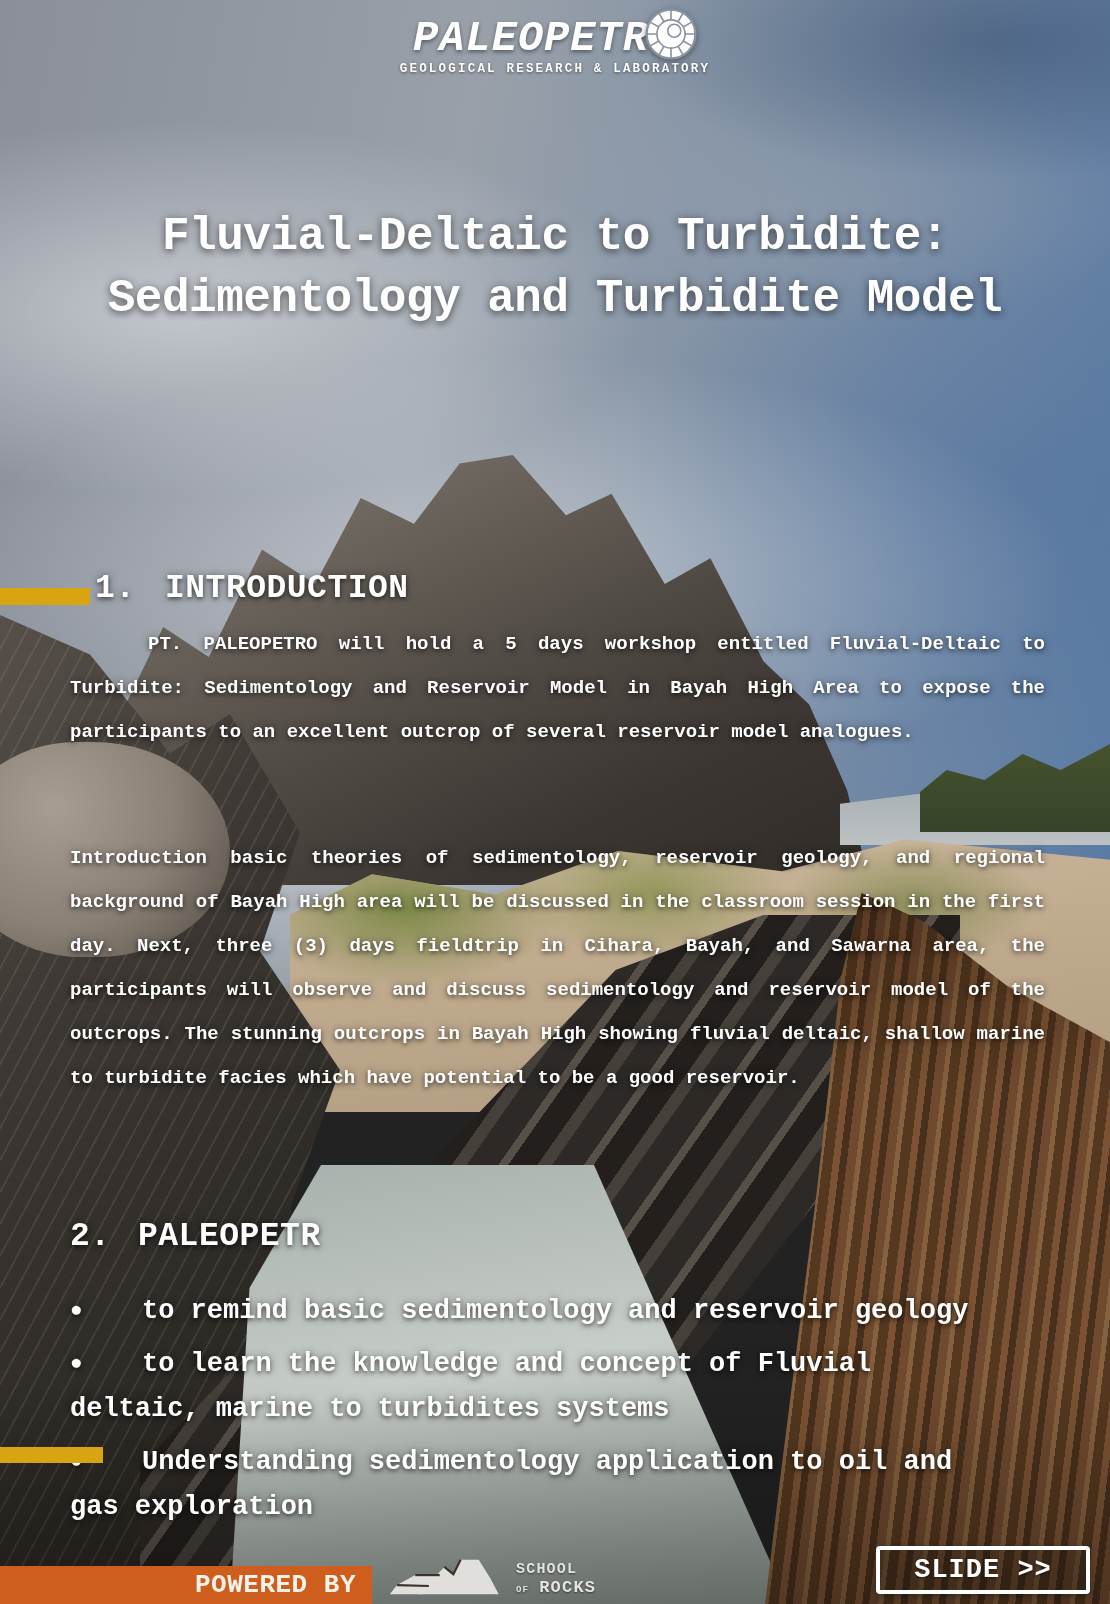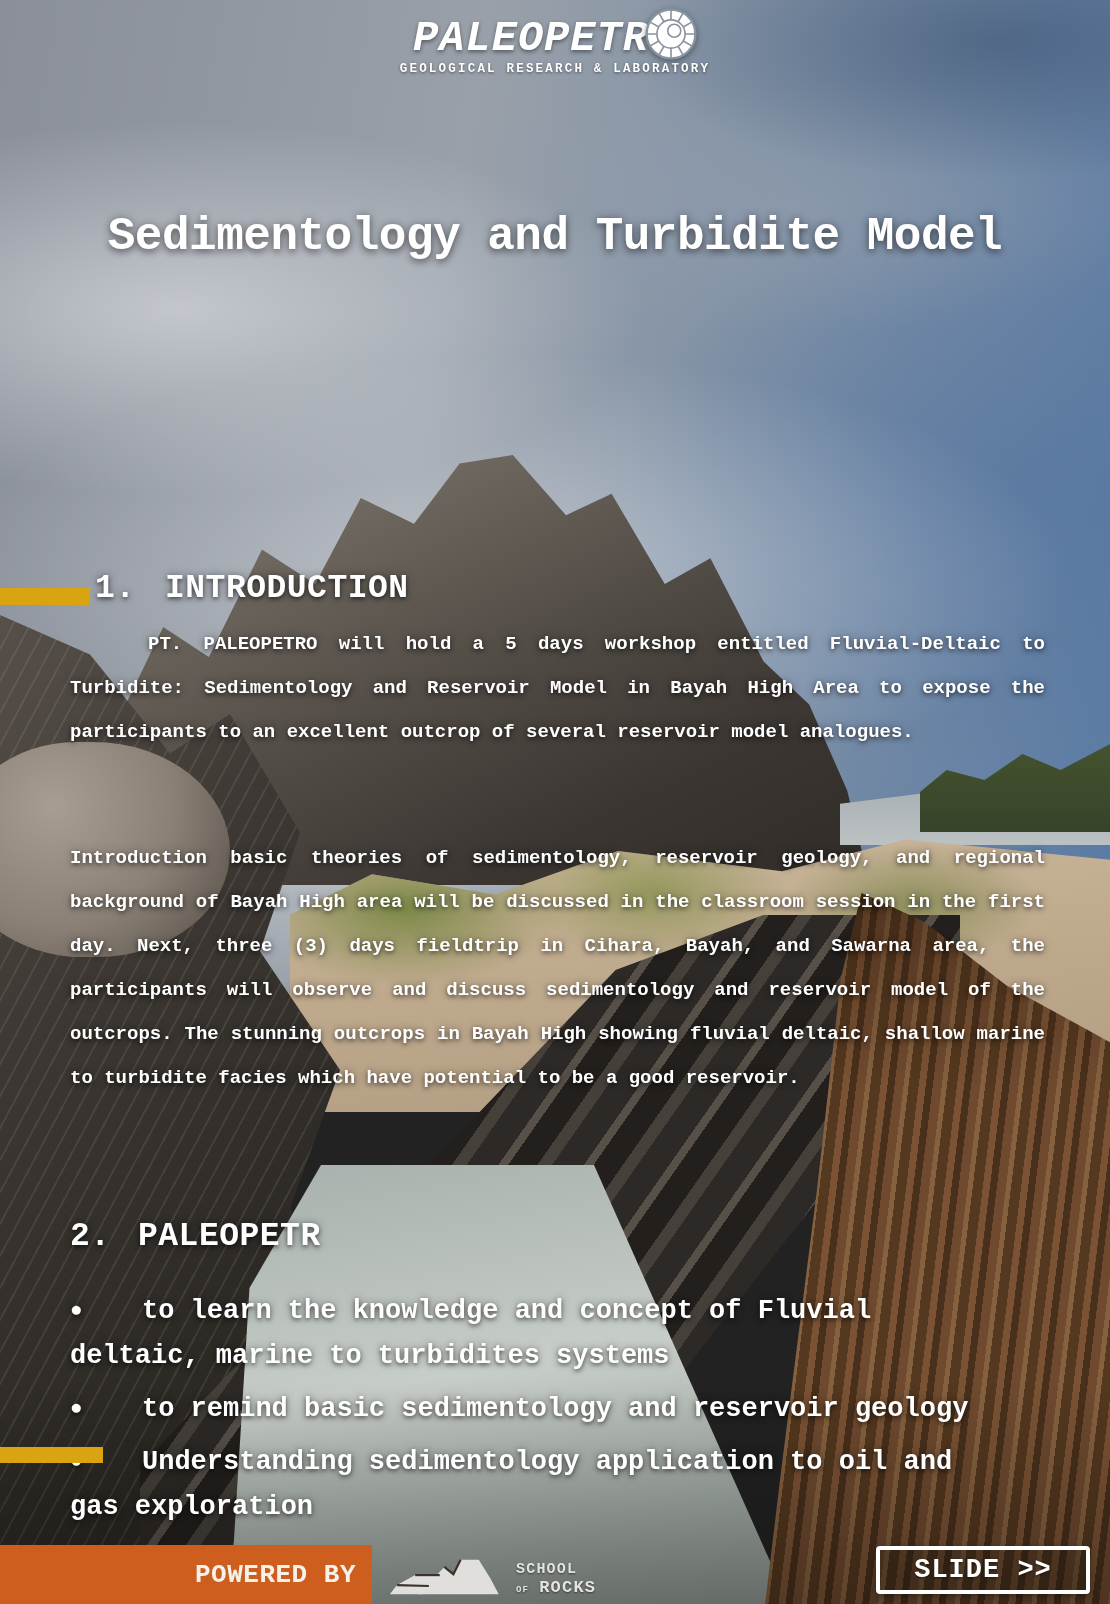--- a/index.html
+++ b/index.html
@@ -107,21 +107,21 @@
   .para{position:absolute;left:70px;width:975px;font-size:19px;font-weight:700;
     line-height:44px;text-align:justify;}
   .para-1{top:622px;text-indent:78px;}
   .para-2{top:836px;}
 
   .bullets{position:absolute;left:70px;top:1288px;width:985px;font-size:27px;font-weight:700;line-height:45px;}
   .bullet-item{margin-bottom:7px;}
   .bullet-dot{display:inline-block;width:72px;font-size:21px;vertical-align:2px;}
   .bullet-text{white-space:pre-line;}
 
-  .footer-bar{position:absolute;left:0;bottom:0;width:372px;height:59px;background:#CE5E1E;
+  .footer-bar{position:absolute;left:0;bottom:0;width:372px;height:38px;background:#CE5E1E;
     display:flex;align-items:center;justify-content:flex-end;padding-right:16px;box-sizing:border-box;}
   .powered-by{font-size:26px;font-weight:800;color:#F6F1E9;letter-spacing:.5px;}
 
   .partner-logo{position:absolute;left:388px;bottom:3px;display:flex;align-items:center;gap:10px;}
   .partner-text{line-height:1;color:#e4e3e0;font-weight:800;letter-spacing:1.2px;
     text-shadow:0 1px 2px rgba(0,0,0,.5);}
   .partner-l1{font-size:15px;}
   .partner-l2{font-size:17px;display:flex;align-items:flex-end;gap:10px;margin-top:2px;}
   .partner-of{font-size:9px;padding-bottom:1px;}
 
@@ -164,42 +164,43 @@
               <circle cx="27" cy="21" r="6"></circle>
               <path d="M37 24 L46.5 24 M35.3 30.5 L43.5 35.2 M30.5 35.3 L35.2 43.5 M24 37 L24 46.5 M17.5 35.3 L12.8 43.5 M12.7 30.5 L4.5 35.2 M11 24 L1.5 24 M12.7 17.5 L4.5 12.8 M17.5 12.7 L12.8 4.5 M24 11 L24 1.5 M30.5 12.7 L35.2 4.5 M35.3 17.5 L43.5 12.8"></path>
             </g>
           </svg>
         </span>
       </div>
       <div class="brand-tagline">GEOLOGICAL RESEARCH &amp; LABORATORY</div>
     </div>
 
     <div class="title">
+      <div>Fluvial-Deltaic to Turbidite:</div>
       <div>Sedimentology and Turbidite Model</div>
     </div>
 
     <div class="gold-bar gold-bar-1"></div>
     <div class="sec-heading sec1 txtshadow">
       <span class="sec-num">1.</span>
       <span>INTRODUCTION</span>
     </div>
     <div class="para para-1 txtshadow">PT. PALEOPETRO will hold a 5 days workshop entitled Fluvial-Deltaic to Turbidite: Sedimentology and Reservoir Model in Bayah High Area to expose the participants to an excellent outcrop of several reservoir model analogues.</div>
     <div class="para para-2 txtshadow">Introduction basic theories of sedimentology, reservoir geology, and regional background of Bayah High area will be discussed in the classroom session in the first day. Next, three (3) days fieldtrip in Cihara, Bayah, and Sawarna area, the participants will observe and discuss sedimentology and reservoir model of the outcrops. The stunning outcrops in Bayah High showing fluvial deltaic, shallow marine to turbidite facies which have potential to be a good reservoir.</div>
 
     <div class="sec-heading sec2 txtshadow">
       <span class="sec-num">2.</span>
       <span>PALEOPETR</span>
     </div>
     <div class="bullets txtshadow">
       <div class="bullet-item">
+        <span class="bullet-dot">●</span><span class="bullet-text">to remind basic sedimentology and reservoir geology</span>
+      </div>
+      <div class="bullet-item">
         <span class="bullet-dot">●</span><span class="bullet-text">to learn the knowledge and concept of Fluvial
 deltaic, marine to turbidites systems</span>
-      </div>
-      <div class="bullet-item">
-        <span class="bullet-dot">●</span><span class="bullet-text">to remind basic sedimentology and reservoir geology</span>
       </div>
       <div class="bullet-item">
         <span class="bullet-dot">●</span><span class="bullet-text">Understanding sedimentology application to oil and
 gas exploration</span>
       </div>
     </div>
     <div class="gold-bar gold-bar-2"></div>
 
     <div class="footer-bar">
       <span class="powered-by">POWERED BY</span>

